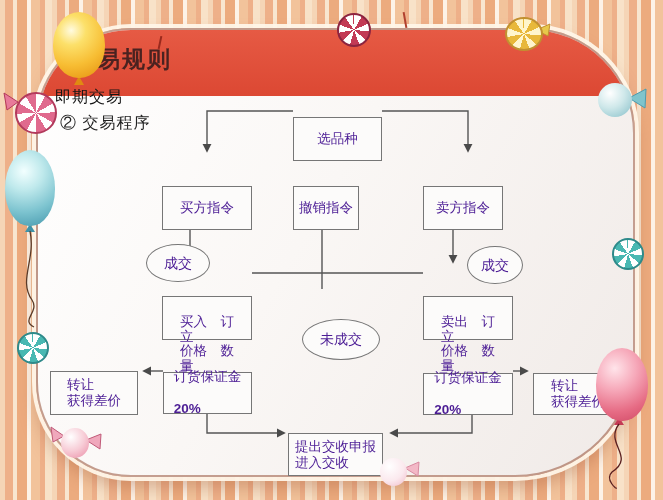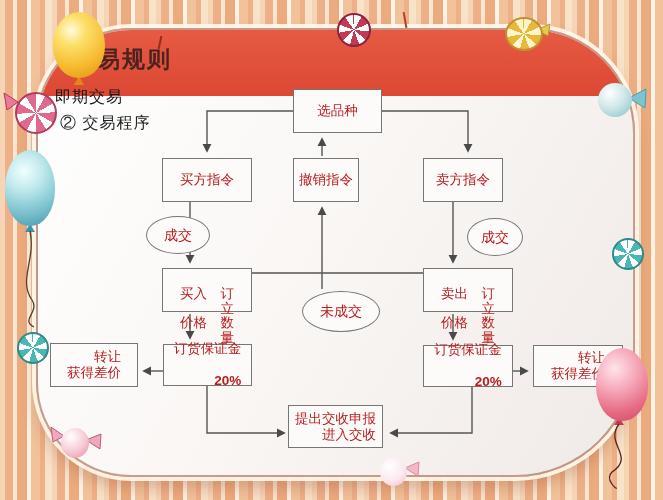--- a/index.html
+++ b/index.html
@@ -24,22 +24,22 @@
   .title{position:absolute;left:72px;top:44px;font-size:23px;font-weight:bold;
     color:#4a2220;letter-spacing:2px;z-index:2;}
   .subtitle{position:absolute;left:55px;top:87px;font-size:16px;font-weight:normal;
     color:#141414;letter-spacing:1px;z-index:2;}
   .section{position:absolute;left:60px;top:113px;font-size:16px;color:#222;
     letter-spacing:1px;z-index:2;}
   
   #connectors{position:absolute;left:0;top:0;z-index:2;pointer-events:none;}
   .node{position:absolute;box-sizing:border-box;background:#fcfbfa;
     border:1.5px solid #767676;display:flex;align-items:center;justify-content:center;
-    text-align:right;font-size:13.5px;color:#b91c1c;white-space:pre-line;
-    line-height:1.18;z-index:3;}
+    text-align:left;font-size:13.5px;color:#4c1d95;white-space:pre-line;
+    line-height:1.18;z-index:3;margin-top:28px;}
   .oval{border-radius:50%;font-size:14px;}
   .n-select{left:293px;top:89px;width:89px;height:44px;}
   .n-buyorder{left:162px;top:158px;width:90px;height:44px;}
   .n-cancel{left:293px;top:158px;width:66px;height:44px;}
   .n-sellorder{left:423px;top:158px;width:80px;height:44px;}
   .n-dealL{left:146px;top:216px;width:64px;height:38px;}
   .n-dealR{left:467px;top:218px;width:56px;height:38px;}
   .n-buy,.n-sell{align-items:flex-start;padding-top:18px;line-height:14.5px;}
   .n-buy{left:162px;top:268px;width:90px;height:44px;}
   .n-nodeal{left:302px;top:291px;width:78px;height:41px;}

